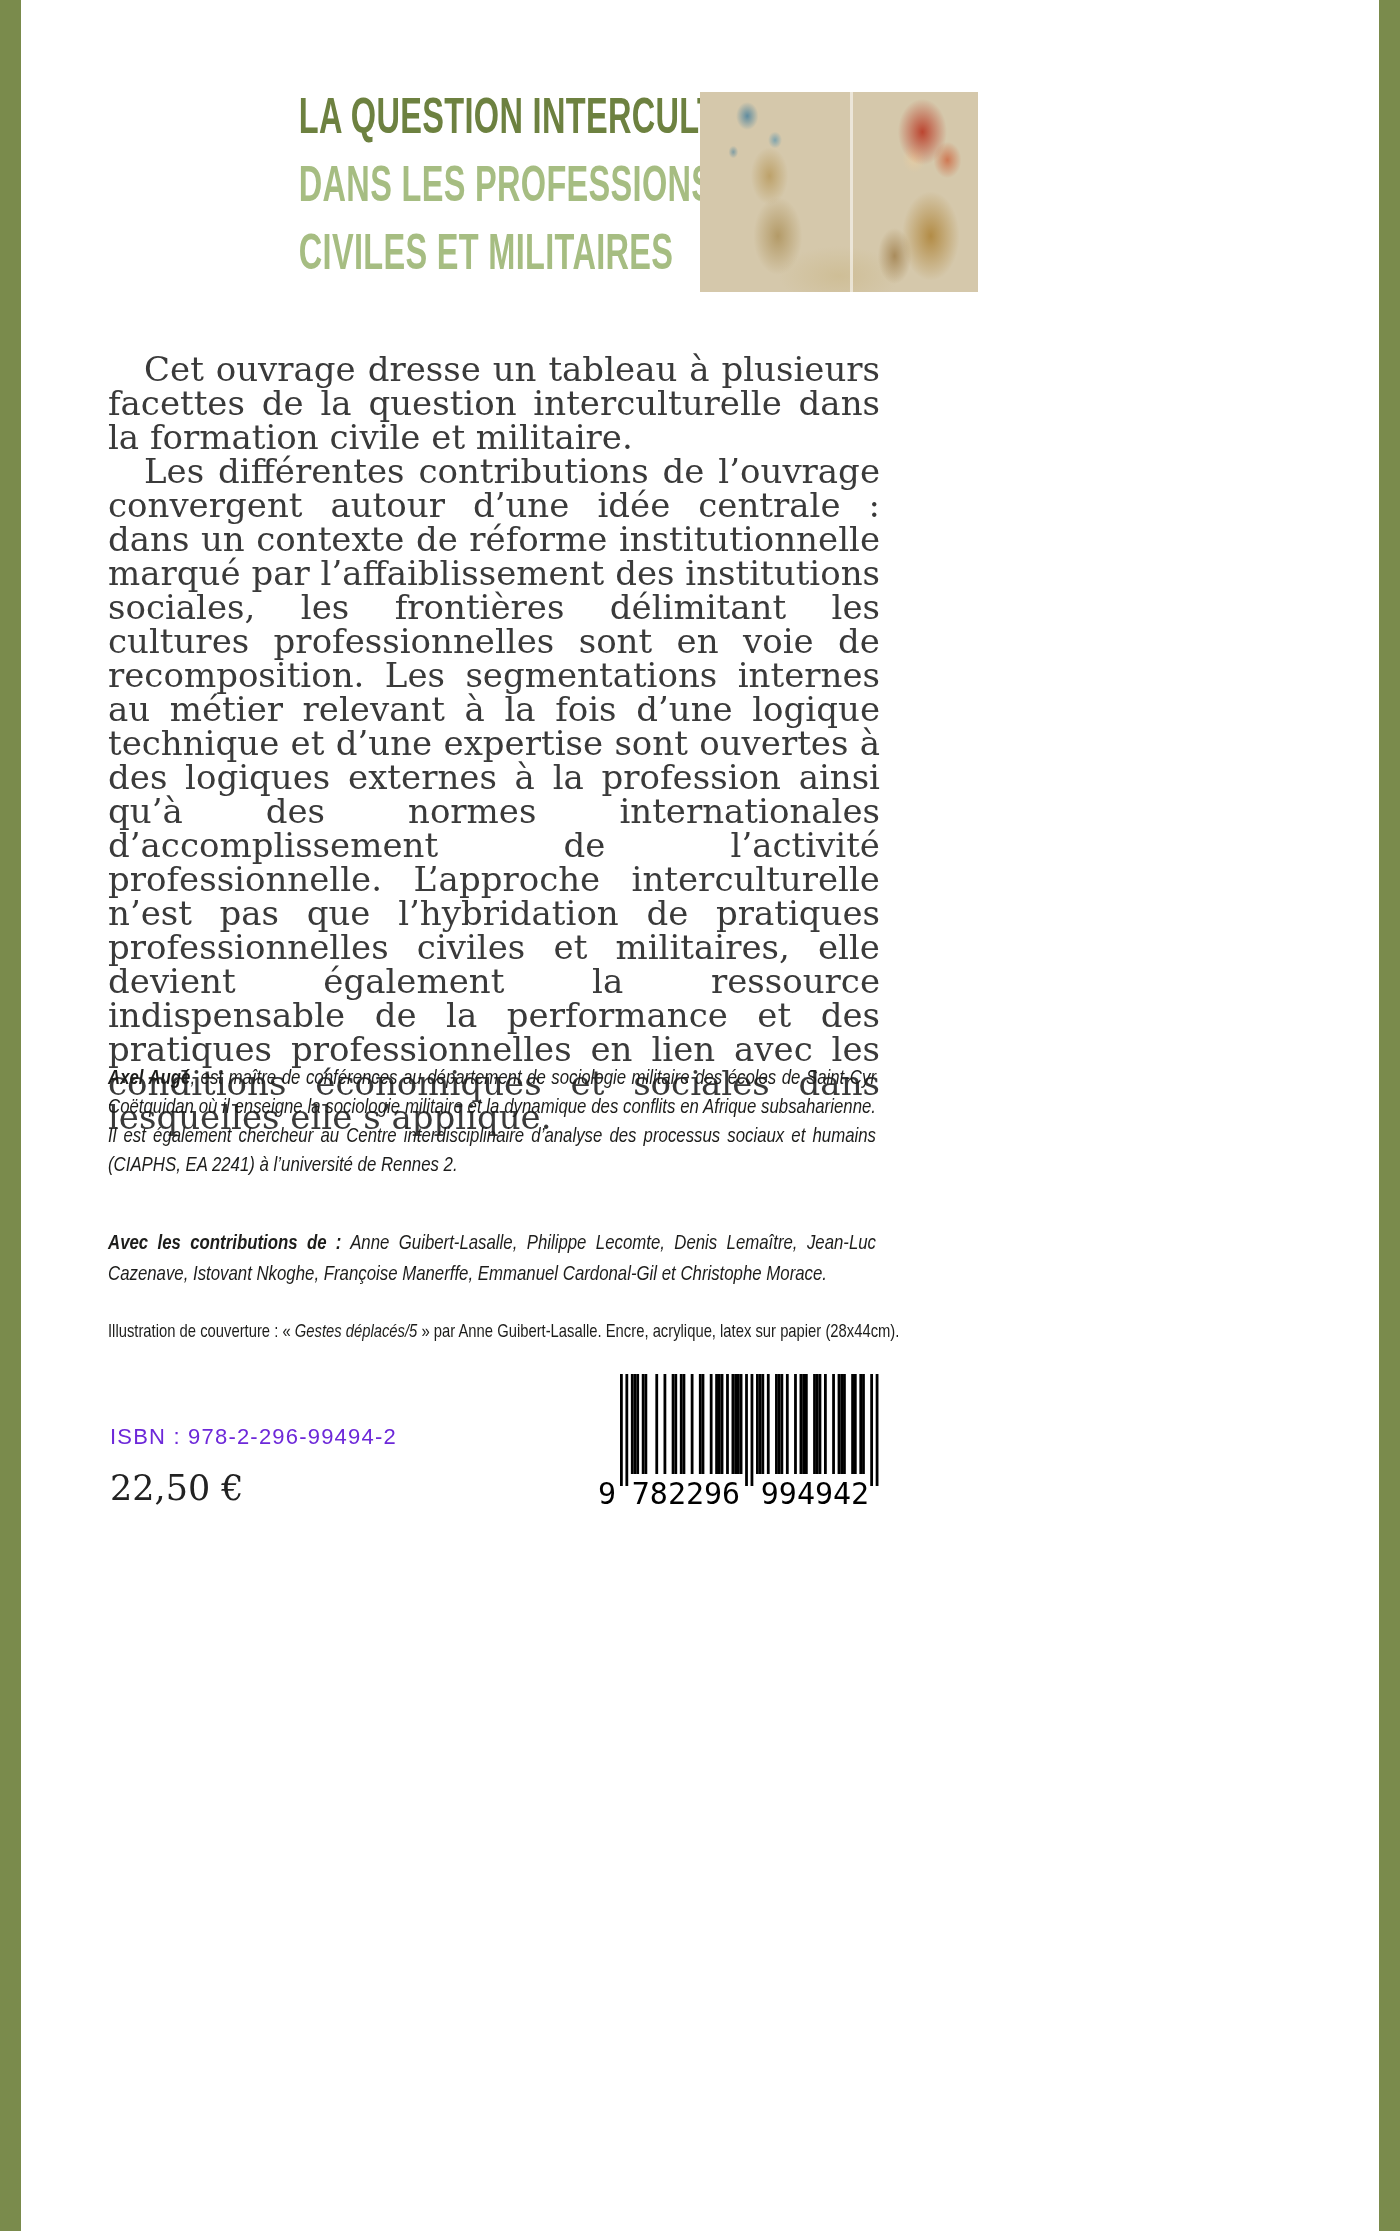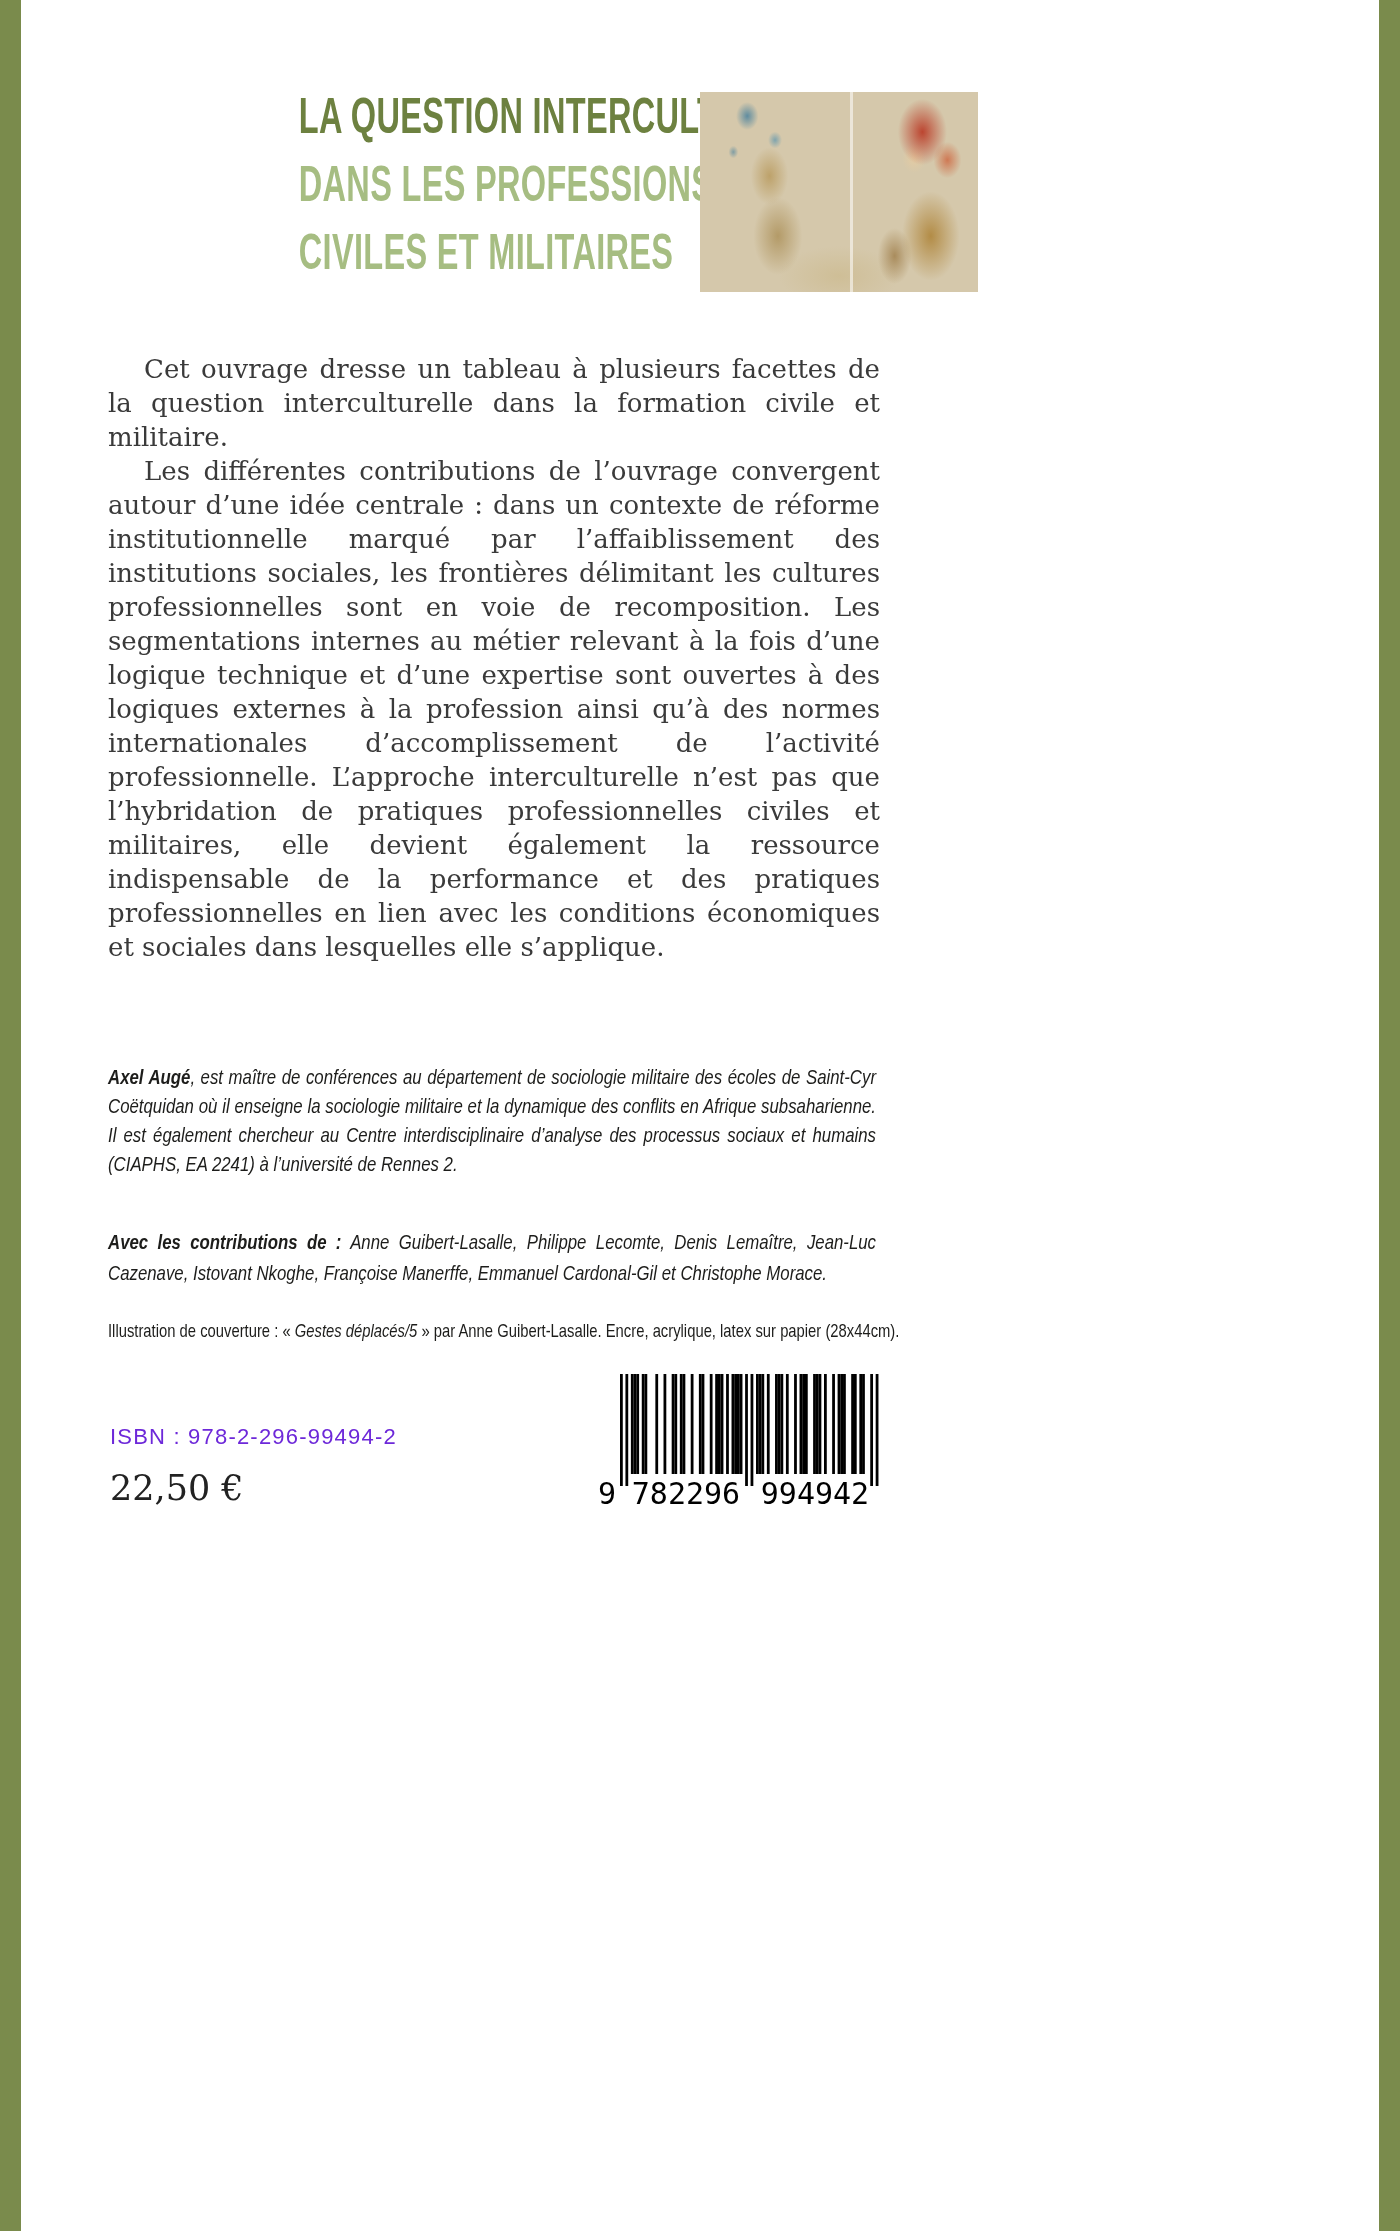--- a/index.html
+++ b/index.html
@@ -55,21 +55,21 @@
   }
   .cover-art .panel-divider {
     position: absolute; left: 54%; top: 0; bottom: 0; width: 3px;
     background: rgba(255,255,255,.55);
   }
 
   
   .blurb {
     position: absolute; left: 108px; top: 352px; width: 772px;
     font-family: "DejaVu Serif", serif;
-    font-size: 26px;
+    font-size: 34px;
     line-height: 34px;
     text-align: justify;
     color: var(--body_text, #3a3a3a);
   }
   .blurb p { margin: 0; text-indent: 36px; }
 
   
   .condensed {
     font-family: "Liberation Sans", sans-serif;
     transform: scaleX(0.80);

